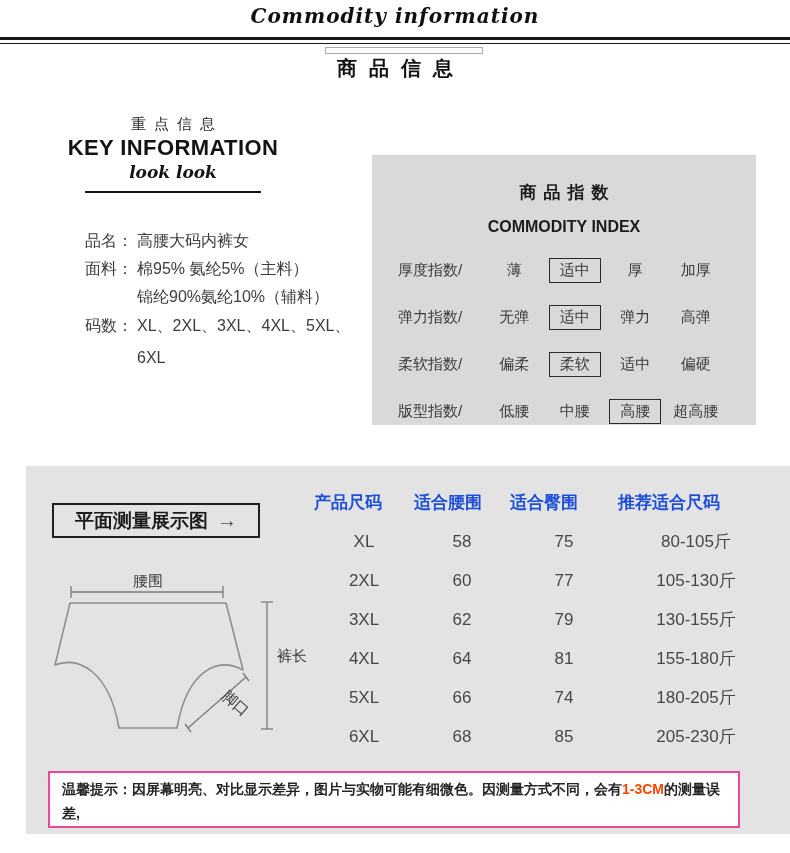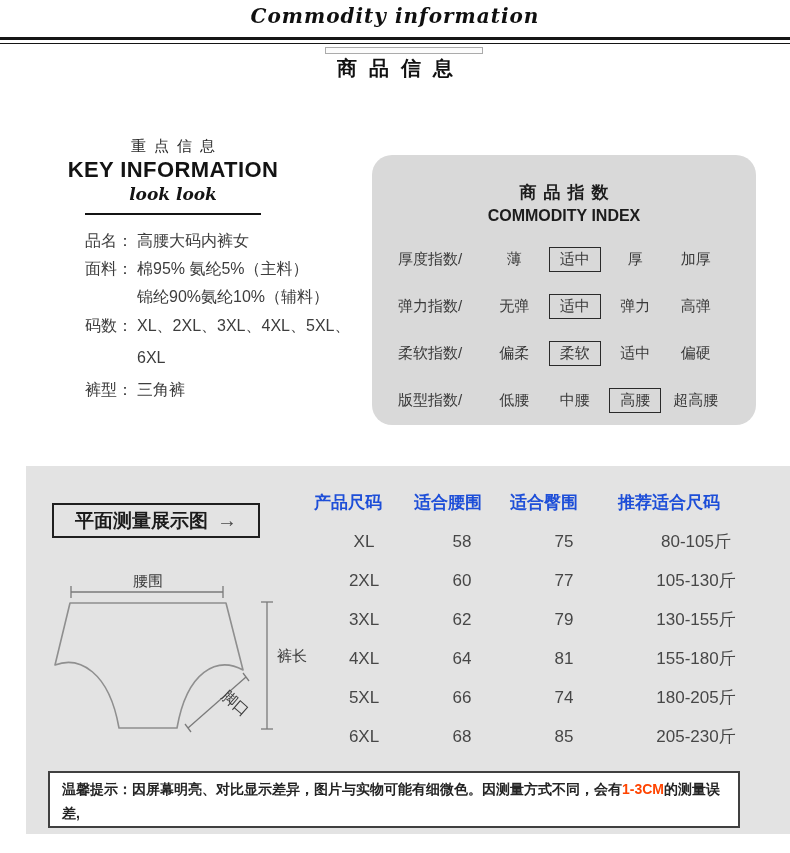--- a/index.html
+++ b/index.html
@@ -12,39 +12,39 @@
     font-family:"DejaVu Serif","Liberation Serif",serif; font-style:italic; font-weight:bold;
     font-size:20px; color:#101010; letter-spacing:1px; }
   .hr-thick { position:absolute; top:37px; left:0; width:790px; height:3px; background:#161616; }
   .hr-thin  { position:absolute; top:43px; left:0; width:790px; height:1px; background:#161616; }
   .ornament { position:absolute; top:47px; left:325px; width:158px; height:7px;
     border:1px solid #ababab; background:#fcfcfc; }
   .hdr-zh { position:absolute; top:55px; left:0; width:100%; text-align:center;
     font-size:20px; font-weight:bold; color:#111; letter-spacing:12px; text-indent:12px; }
 
   
-  .keyinfo { position:absolute; left:56px; top:137px; width:234px; text-align:center; color:#1f1f1f; }
+  .keyinfo { position:absolute; left:56px; top:115px; width:234px; text-align:center; color:#1f1f1f; }
   .ki-zh { font-size:15px; letter-spacing:8px; text-indent:8px; color:#2a2a2a; }
   .ki-en { font-size:22px; font-weight:bold; margin-top:1px; letter-spacing:.4px; color:#131313; }
   .ki-script { font-family:"DejaVu Serif","Liberation Serif",serif; font-style:italic; font-weight:bold;
     font-size:17px; margin-top:1px; color:#131313; }
   .ki-line { width:176px; height:2px; background:#141414; margin:9px auto 0; }
 
   .kv { position:absolute; left:85px; top:227px; width:305px; font-size:16px; color:#3d3d3d; }
   .kv-row { display:flex; line-height:28px; }
   .kv-label { width:52px; flex:none; }
   .kv-indent { width:52px; flex:none; }
   .mt-a { margin-top:1px; }
   .mt-b { margin-top:4px; }
 
   
-  .idx { position:absolute; left:372px; top:155px; width:384px; height:270px; background:#d9d9d9;border-radius:20px; }
+  .idx { position:absolute; left:372px; top:155px; width:384px; height:270px; background:#d9d9d9; }
   .idx-title { margin-top:26px; text-align:center; font-size:17px; font-weight:bold;
     letter-spacing:7px; text-indent:7px; color:#1c1c1c; }
-  .idx-sub { text-align:center; font-size:16px; font-weight:bold; margin-top:3px; color:#1c1c1c; }
+  .idx-sub { text-align:center; font-size:16px; font-weight:bold; margin-top:14px; color:#1c1c1c; }
   .idx-row { display:flex; align-items:center; margin:22px 30px 0 26px; height:24px;
     font-size:15px; color:#3a3a3a; }
   .idx-row + .idx-row { margin-top:23px; }
   .idx-label { width:86px; flex:none; }
   .idx-opt { flex:1; text-align:center; white-space:nowrap; }
   .idx-opt .boxed { display:inline-block; border:1px solid #2a2a2a; padding:2px 10px; }
 
   
   .measure-sec { position:absolute; left:26px; top:466px; width:765px; height:368px; background:#e3e3e3; }
   .m-titlebox { position:absolute; left:26px; top:37px; width:208px; height:35px;
@@ -56,21 +56,21 @@
 
   .tbl { position:absolute; left:288px; top:24px; width:460px; display:grid;
     grid-template-columns:100px 96px 108px 156px; }
   .tbl .h { font-size:17px; font-weight:bold; color:#1d4ed8; text-align:left;
     height:32px; line-height:26px; }
   .tbl .c { font-size:17px; font-weight:normal; color:#474747; text-align:center;
     height:39px; line-height:39px; }
 
   
   .notice { position:absolute; left:48px; top:771px; width:692px; height:57px;
-    border:2px solid #404040; background:#fff; padding:4px 8px 4px 12px;
+    border:2px solid #ec4899; background:#fff; padding:4px 8px 4px 12px;
     font-size:14px; font-weight:bold; color:#242424; line-height:24px; overflow:hidden; }
   .notice .red { color:#ff4400; }
 </style>
 </head>
 <body>
 
 <div class="page">
 
   <div class="hdr-script">Commodity information</div>
   <div class="hr-thick"></div>
@@ -98,24 +98,20 @@
       <span class="kv-indent"></span>
       <span>锦纶90%氨纶10%（辅料）</span>
     </div>
     <div class="kv-row mt-a">
       <span class="kv-label">码数：</span>
       <span>XL、2XL、3XL、4XL、5XL、</span>
     </div>
     <div class="kv-row mt-b">
       <span class="kv-indent"></span>
       <span>6XL</span>
-    </div>
-    <div class="kv-row mt-b">
-      <span class="kv-label">裤型：</span>
-      <span>三角裤</span>
     </div>
   </div>
 
   <div class="idx">
     <div class="idx-title">商品指数</div>
     <div class="idx-sub">COMMODITY INDEX</div>
 
     <div class="idx-row">
       <span class="idx-label">厚度指数/</span>
       <span class="idx-opt">薄</span>

